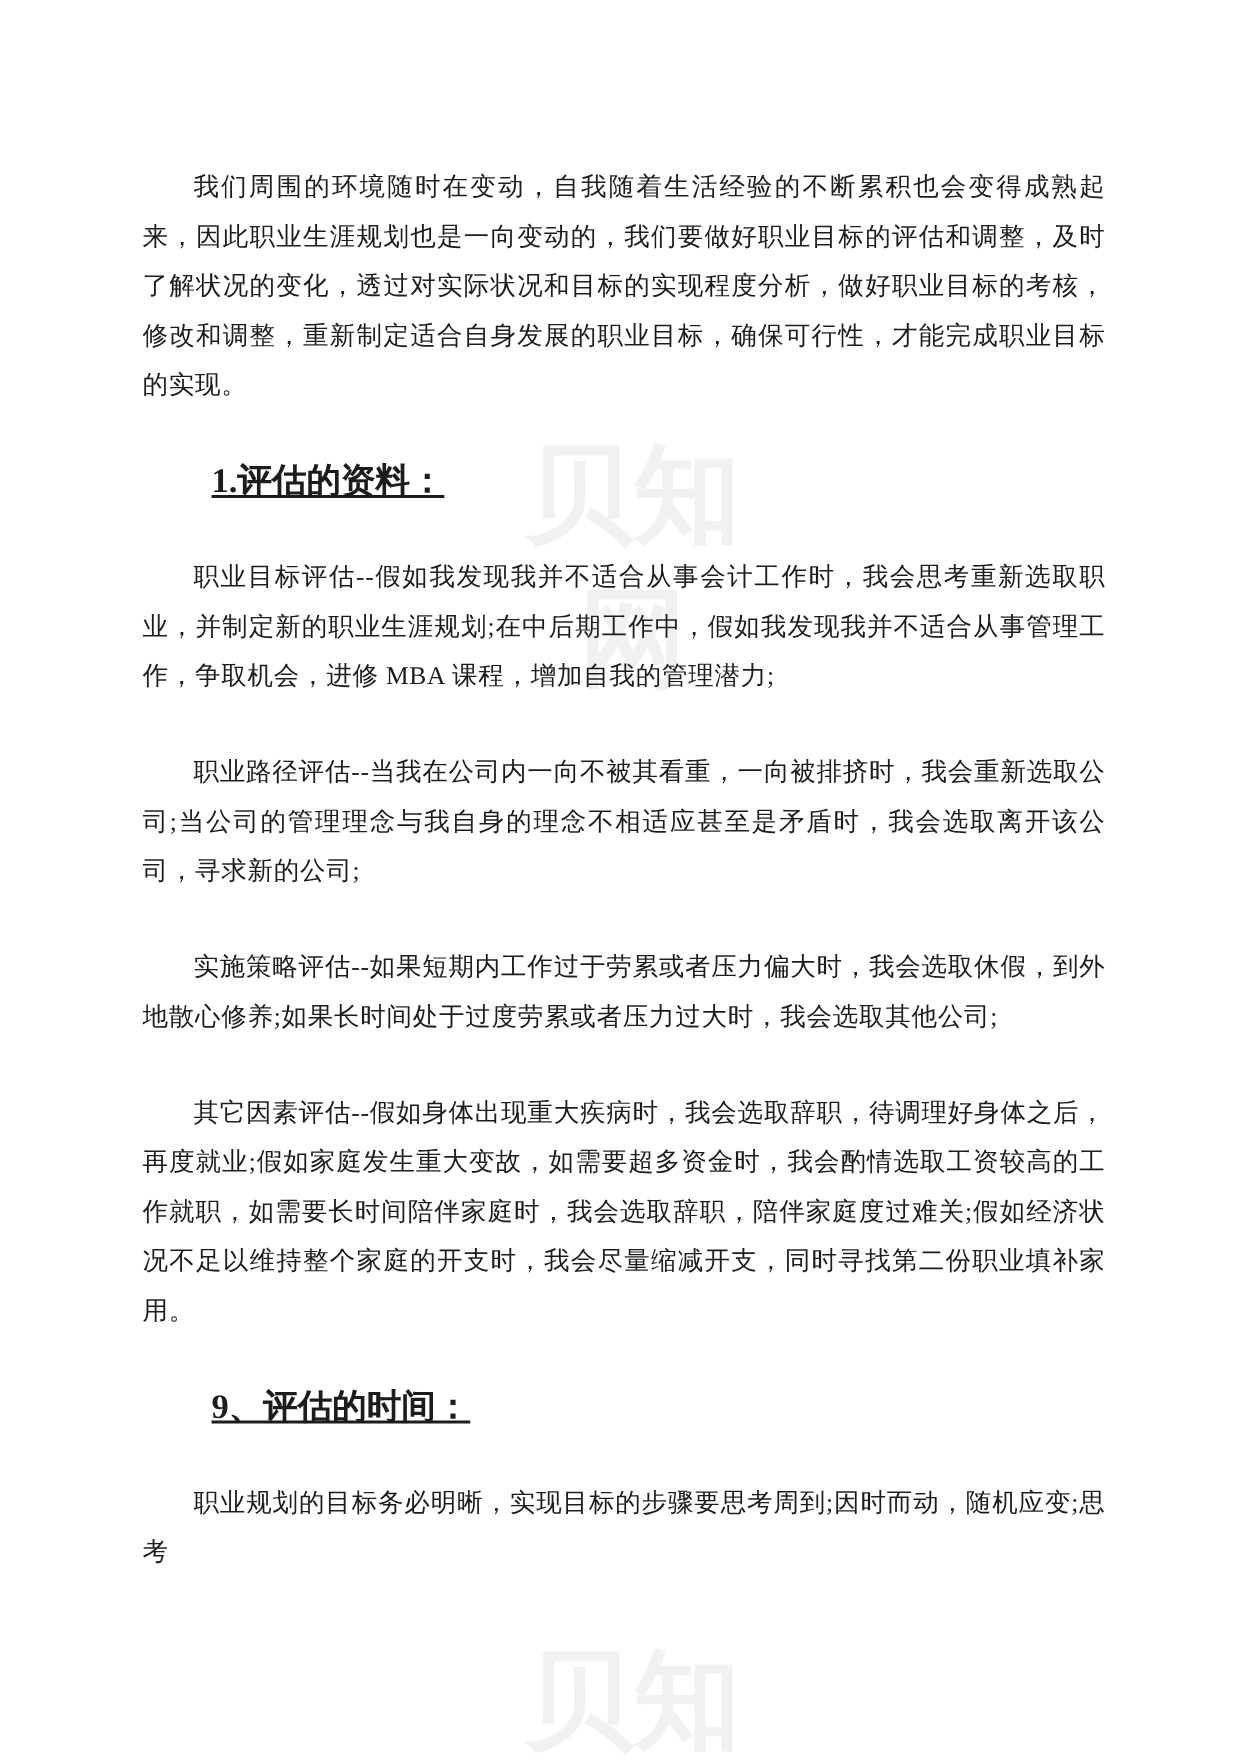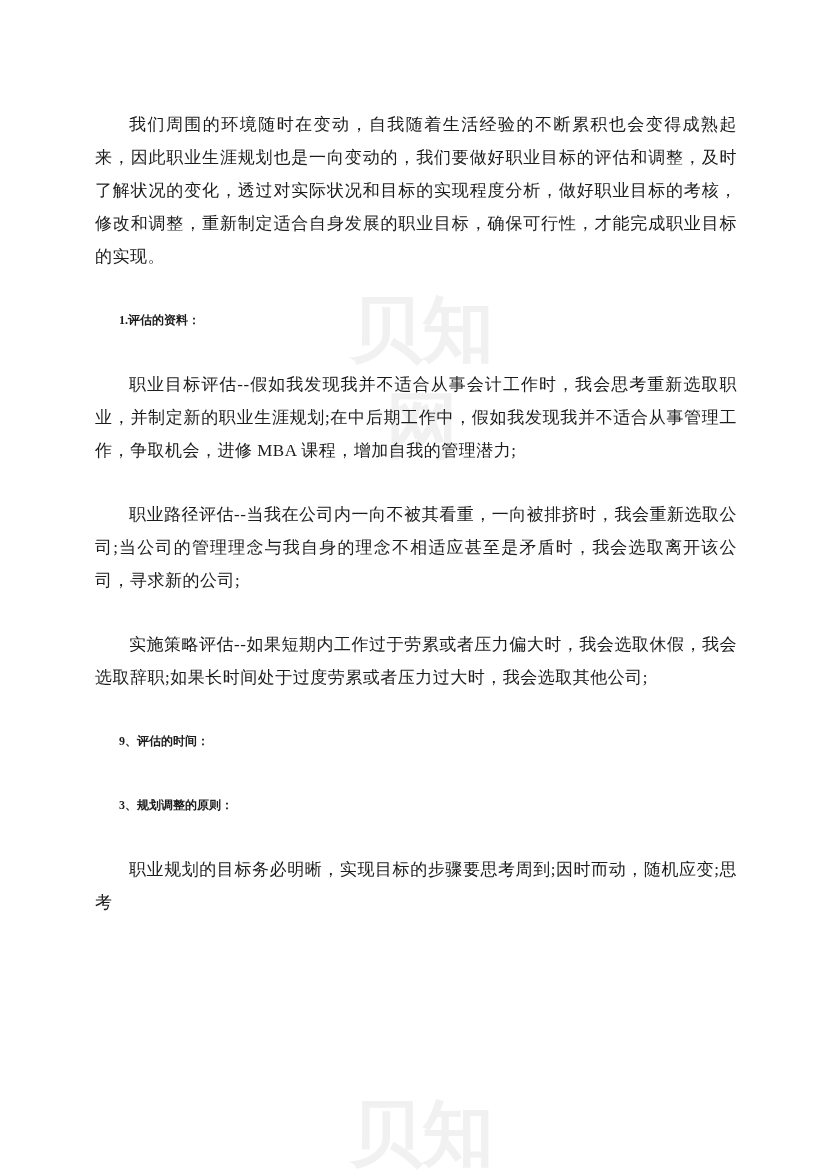--- a/index.html
+++ b/index.html
@@ -27,25 +27,26 @@
     font-size: 17px;
     line-height: 33px;
     letter-spacing: 0.5px;
     text-align: justify;
     text-indent: 2em;
     margin: 0 0 31px 0;
     word-break: break-all;
     font-family: Liberation Serif, serif;
   }
   .heading {
-    font-size: 12px;
+    font-size: 23px;
     line-height: 33px;
     font-weight: bold;
     text-indent: 2em;
     margin: 0 0 31px 0;
+    text-decoration: underline;
   }
   .watermark {
     position: absolute;
     width: 200px;
     font-size: 72px;
     line-height: 96px;
     font-weight: bold;
     color: rgba(120, 120, 120, 0.10);
     text-align: center;
     pointer-events: none;
@@ -61,19 +62,19 @@
 <div class="page">
 
   <div class="watermark wm-middle">贝知网</div>
   <div class="watermark wm-bottom">贝知网</div>
 
   <div class="content">
     <p class="para">我们周围的环境随时在变动，自我随着生活经验的不断累积也会变得成熟起来，因此职业生涯规划也是一向变动的，我们要做好职业目标的评估和调整，及时了解状况的变化，透过对实际状况和目标的实现程度分析，做好职业目标的考核，修改和调整，重新制定适合自身发展的职业目标，确保可行性，才能完成职业目标的实现。</p>
     <p class="heading">1.评估的资料：</p>
     <p class="para">职业目标评估--假如我发现我并不适合从事会计工作时，我会思考重新选取职业，并制定新的职业生涯规划;在中后期工作中，假如我发现我并不适合从事管理工作，争取机会，进修 MBA 课程，增加自我的管理潜力;</p>
     <p class="para">职业路径评估--当我在公司内一向不被其看重，一向被排挤时，我会重新选取公司;当公司的管理理念与我自身的理念不相适应甚至是矛盾时，我会选取离开该公司，寻求新的公司;</p>
-    <p class="para">实施策略评估--如果短期内工作过于劳累或者压力偏大时，我会选取休假，我会选取辞职;如果长时间处于过度劳累或者压力过大时，我会选取其他公司;</p>
+    <p class="para">实施策略评估--如果短期内工作过于劳累或者压力偏大时，我会选取休假，到外地散心修养;如果长时间处于过度劳累或者压力过大时，我会选取其他公司;</p>
+    <p class="para">其它因素评估--假如身体出现重大疾病时，我会选取辞职，待调理好身体之后，再度就业;假如家庭发生重大变故，如需要超多资金时，我会酌情选取工资较高的工作就职，如需要长时间陪伴家庭时，我会选取辞职，陪伴家庭度过难关;假如经济状况不足以维持整个家庭的开支时，我会尽量缩减开支，同时寻找第二份职业填补家用。</p>
     <p class="heading">9、评估的时间：</p>
-    <p class="heading">3、规划调整的原则：</p>
     <p class="para">职业规划的目标务必明晰，实现目标的步骤要思考周到;因时而动，随机应变;思考</p>
   </div>
 
 </div>
 
 </body></html>

